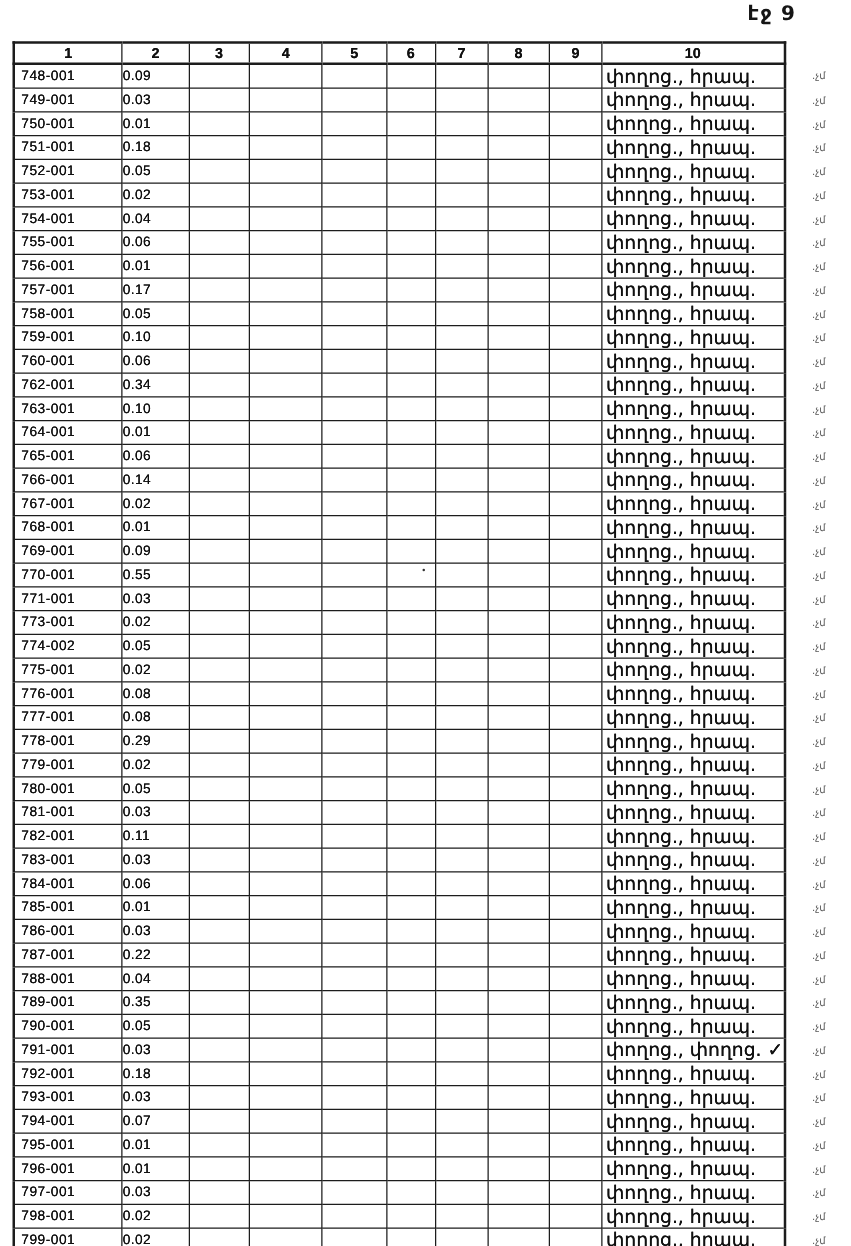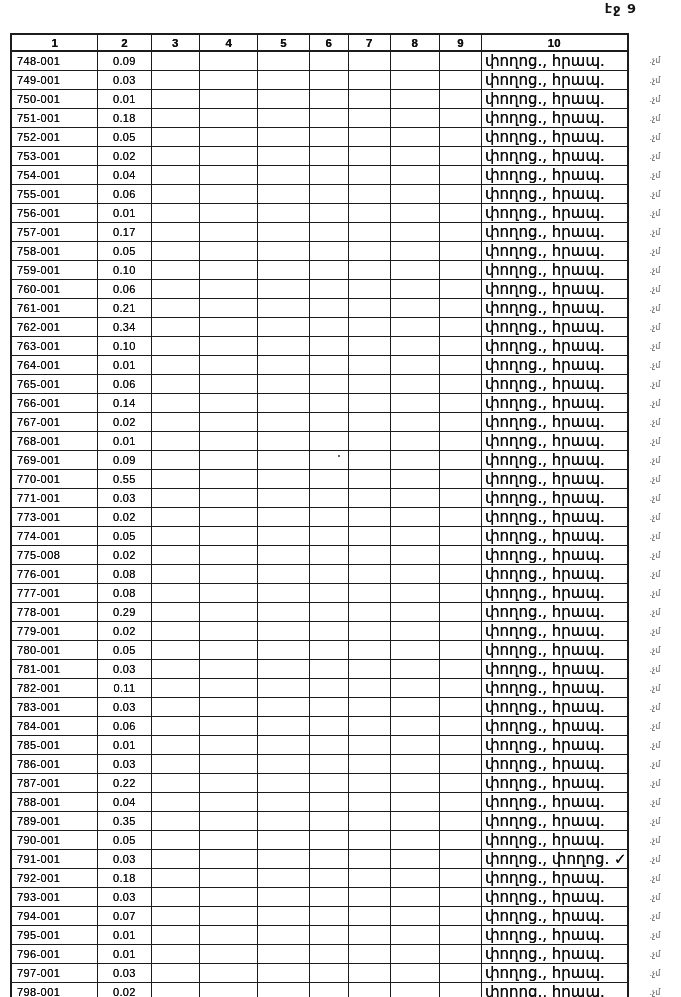--- a/index.html
+++ b/index.html
@@ -13,21 +13,21 @@
     position: relative;
     overflow: hidden;
     font-family: "Liberation Sans", "DejaVu Sans", sans-serif;
     color: #111;
   }
   .page-number {
     position: absolute;
     top: 1px;
     right: 44px;
     font-family: "DejaVu Sans", sans-serif;
-    font-size: 13px;
+    font-size: 16px;
     font-weight: 700;
     letter-spacing: 1px;
     color: #151515;
   }
   table.scan-table {
     position: absolute;
     left: 10px;
     top: 33px;
     border-collapse: collapse;
     table-layout: fixed;
@@ -57,21 +57,20 @@
   .scan-table tr > *:first-child { border-left-width: 2.5px; }
   .scan-table .c10 { border-right-width: 2.5px; }
   .scan-table tbody tr:last-child td { border-bottom-width: 2.5px; }
   .scan-table td.c1 {
     text-align: left;
     padding-left: 5px;
     letter-spacing: 0.4px;
     margin-top: 19px;
   }
   .scan-table td.c2 {
-    text-align: center;
     letter-spacing: 0.3px;
   }
   .scan-table td.c10 {
     font-family: "DejaVu Sans", sans-serif;
     font-size: 15px;
     text-align: left;
     padding-left: 3px;
   }
   .scan-table .margin-cell,
   .scan-table th.margin-cell {
@@ -305,33 +304,20 @@
     <td></td>
     <td></td>
     <td></td>
     <td></td>
     <td></td>
     <td></td>
     <td class="c10">փողոց., հրապ.</td>
     <td class="margin-cell">.չմ</td>
   </tr>
 
-  <tr>
-    <td class="c1">761-001</td>
-    <td class="c2">0.21</td>
-    <td></td>
-    <td></td>
-    <td></td>
-    <td></td>
-    <td></td>
-    <td></td>
-    <td></td>
-    <td class="c10">փողոց., հրապ.</td>
-    <td class="margin-cell">.չմ</td>
-  </tr>
 
   <tr>
     <td class="c1">762-001</td>
     <td class="c2">0.34</td>
     <td></td>
     <td></td>
     <td></td>
     <td></td>
     <td></td>
     <td></td>
@@ -475,35 +461,35 @@
     <td></td>
     <td></td>
     <td></td>
     <td></td>
     <td></td>
     <td class="c10">փողոց., հրապ.</td>
     <td class="margin-cell">.չմ</td>
   </tr>
 
   <tr>
-    <td class="c1">774-001</td>
+    <td class="c1">774-002</td>
     <td class="c2">0.05</td>
     <td></td>
     <td></td>
     <td></td>
     <td></td>
     <td></td>
     <td></td>
     <td></td>
     <td class="c10">փողոց., հրապ.</td>
     <td class="margin-cell">.չմ</td>
   </tr>
 
   <tr>
-    <td class="c1">775-008</td>
+    <td class="c1">775-001</td>
     <td class="c2">0.02</td>
     <td></td>
     <td></td>
     <td></td>
     <td></td>
     <td></td>
     <td></td>
     <td></td>
     <td class="c10">փողոց., հրապ.</td>
     <td class="margin-cell">.չմ</td>

